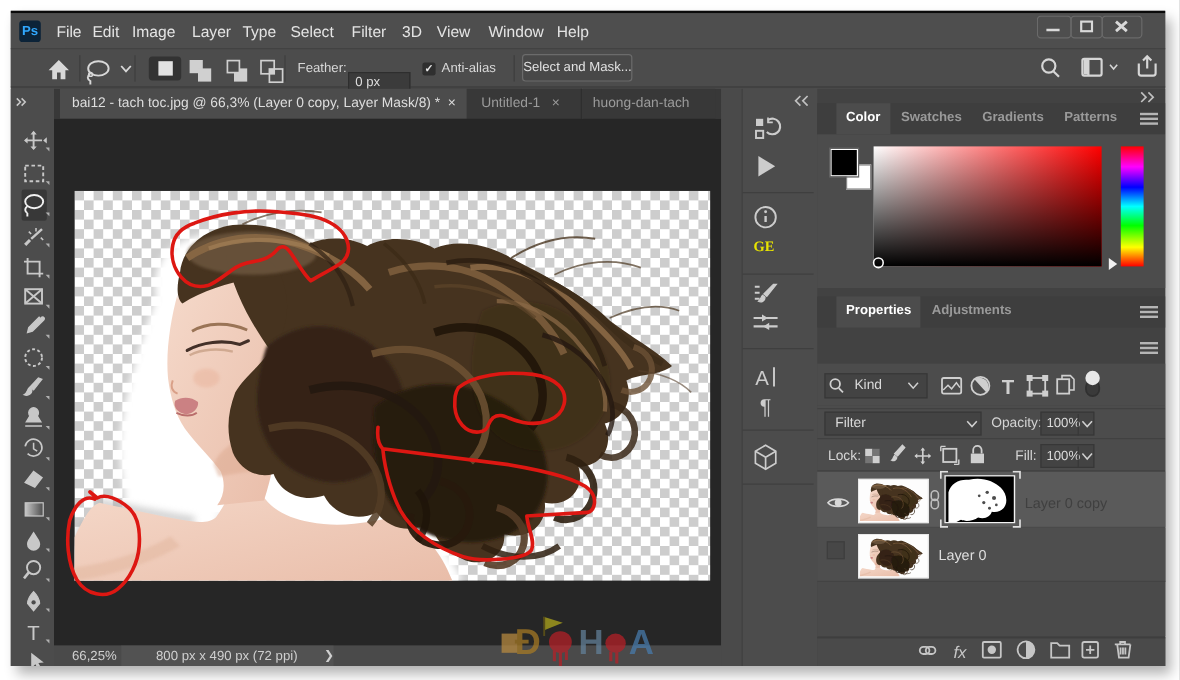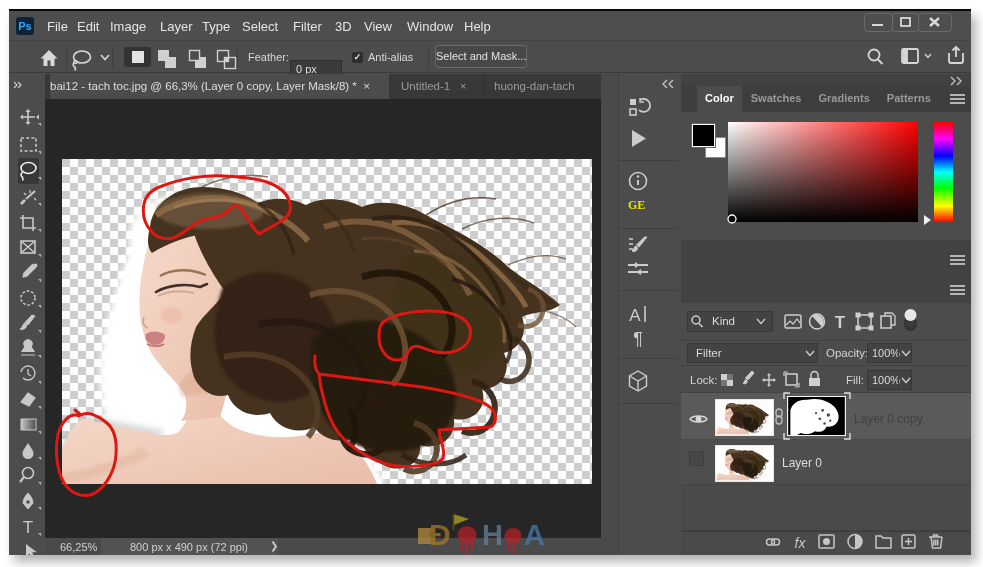--- a/index.html
+++ b/index.html
@@ -26,21 +26,21 @@
 #aalbl { left:368px; top:51px; font-size:11px; color:#d8d8d8; }
 #samask { left:435px; top:45px; width:92px; height:23px; white-space:nowrap; background:#484848;
   border:1px solid #6b6b6b; border-radius:3px; color:#e2e2e2; font-size:11px;
   text-align:center; line-height:21px; }
 
 #toolbar { left:9px; top:74px; width:36px; height:481px; background:#4c4c4c; }
 #toolsel { left:18px; top:158px; width:21px; height:26px; background:#383838; border-radius:2px; }
 
 #tabbar { left:45px; top:74px; width:556px; height:25px; background:#383838; }
 #tab1 { left:50px; top:74px; width:339px; height:25px; background:#4c4c4c;
-  color:#dedede; font-size:11.5px; line-height:25px; }
+  color:#dedede; font-size:11.5px; line-height:25px; padding-left:10px; }
 #tab2 { left:389px; top:74px; width:96px; height:25px; background:#383838;
   color:#9b9b9b; font-size:11.5px; line-height:25px; padding-left:12px;
   border-right:1px solid #2e2e2e; }
 #tab3 { left:486px; top:74px; width:110px; height:25px; background:#383838;
   color:#9b9b9b; font-size:11.5px; line-height:25px; padding-left:8px; }
 
 #canvas { left:45px; top:99px; width:556px; height:439px; background:#262626; }
 #doc { left:62px; top:159px; width:530px; height:325px; overflow:visible; }
 
 #statusbar { left:45px; top:538px; width:556px; height:17px; background:#4a4a4a;
@@ -453,20 +453,21 @@
   <div class="abs" id="colorpanel"></div>
   <div class="abs" id="bgswatch"></div>
   <div class="abs" id="fgswatch"></div>
   <div class="abs" id="satval"></div>
   <div class="abs" id="huestrip"></div>
   <div class="abs burger" style="left:950px; top:94px;"></div>
   <svg class="abs" style="left:948px; top:76px;" width="18" height="10" viewBox="0 0 18 10">
     <path d="M 3,1 l 4,4 -4,4 M 9,1 l 4,4 -4,4" fill="none" stroke="#c0c0c0" stroke-width="1.4"></path>
   </svg>
 
+  <div class="abs ptabrow" style="top:247px;"><span class="ptab-on">Properties</span><span class="ptab-off">Adjustments</span></div>
   <div class="abs burger" style="left:950px; top:255px;"></div>
 
   <div class="abs burger" style="left:950px; top:285px;"></div>
 
   <div class="abs" style="left:681px; top:303px; width:290px; height:35px; background:#4c4c4c;"></div>
   <div class="abs ddbox" style="left:687px; top:311px; width:86px; height:21px; line-height:19px; padding-left:24px;">Kind</div>
 
   <div class="abs" style="left:681px; top:338px; width:290px; height:27px; background:#4c4c4c;"></div>
   <div class="abs ddbox" style="left:687px; top:343px; width:131px; height:20px; line-height:18px; padding-left:8px;">Filter</div>
   <span class="abs rowlbl" style="left:826px; top:347px;">Opacity:</span>

